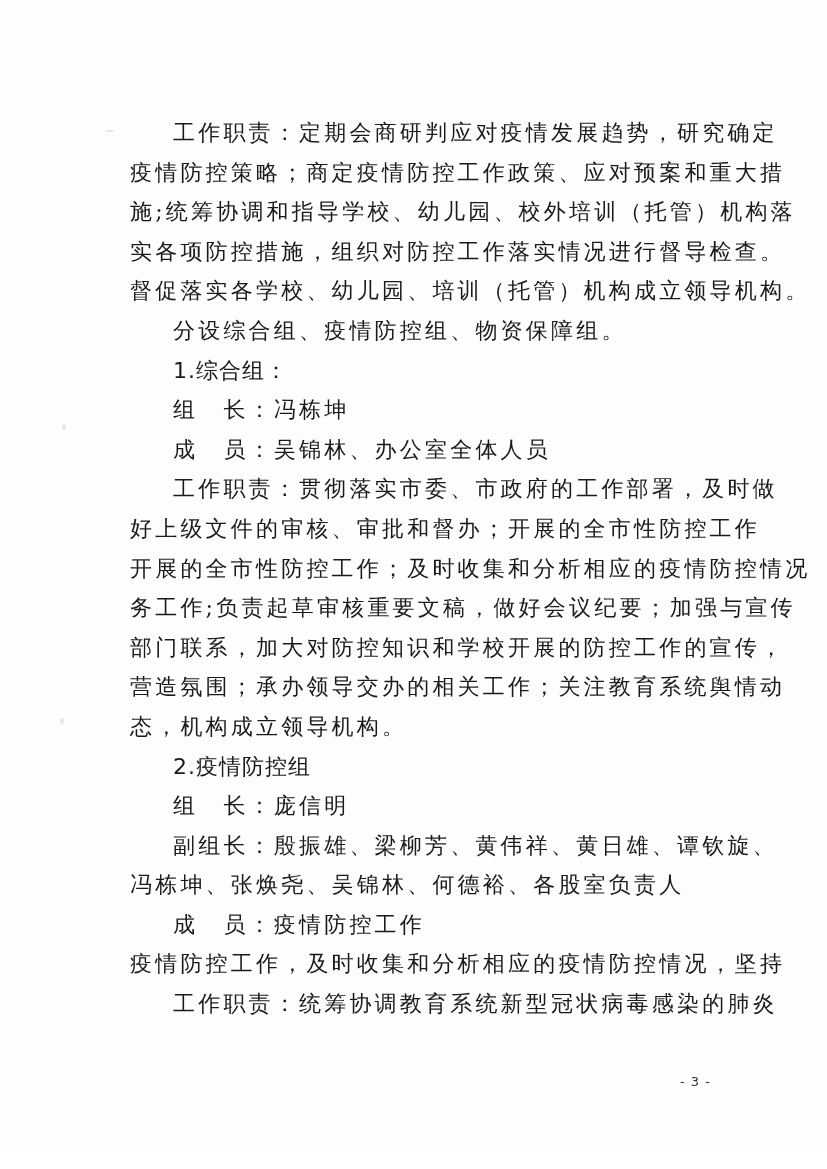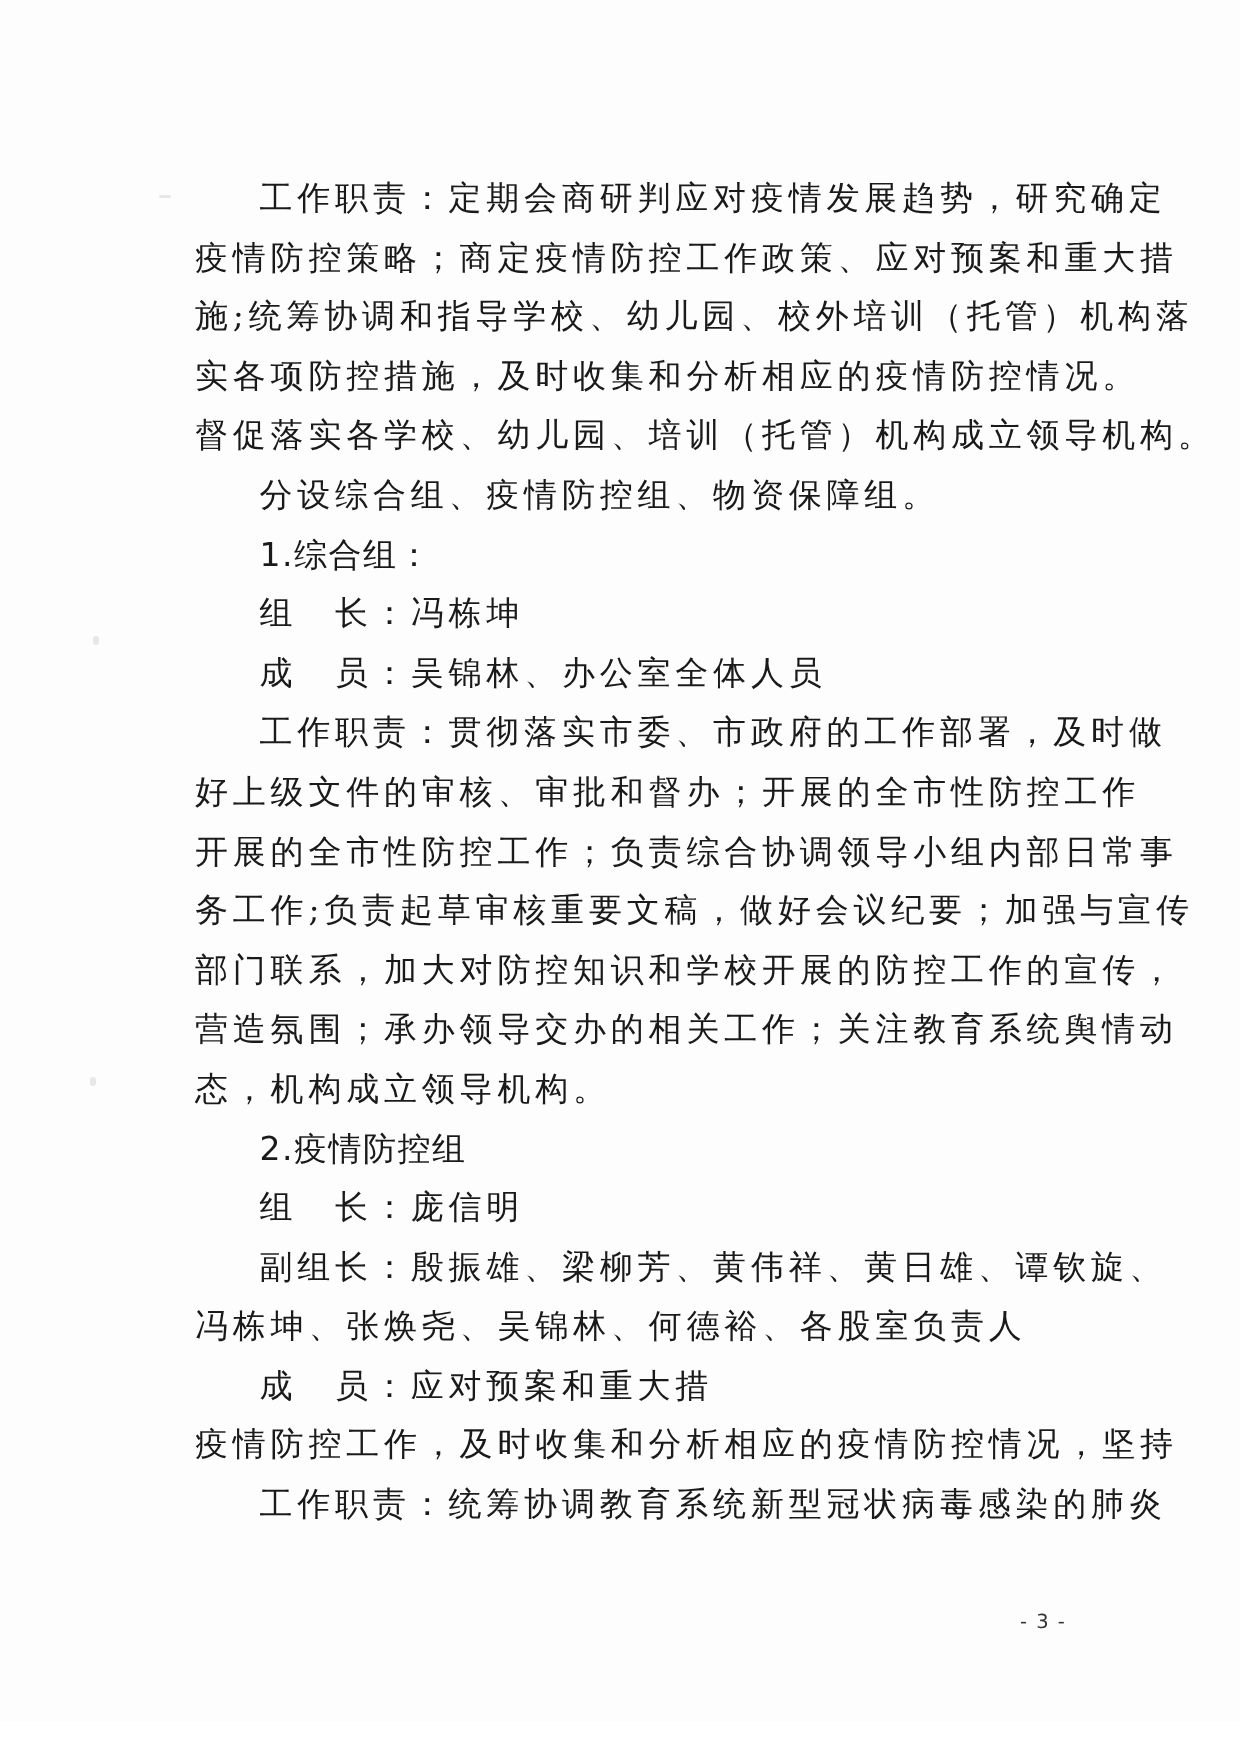--- a/index.html
+++ b/index.html
@@ -70,51 +70,51 @@
   <div class="speck" style="left:62px; top:424px;"></div>
   <div class="speck" style="left:60px; top:718px;"></div>
   <div class="speck" style="left:106px; top:130px; width:8px; height:2px;"></div>
 
   <div class="content">
 
     <div>
       <div class="line indent">工作职责：定期会商研判应对疫情发展趋势，研究确定</div>
       <div class="line">疫情防控策略；商定疫情防控工作政策、应对预案和重大措</div>
       <div class="line">施;统筹协调和指导学校、幼儿园、校外培训（托管）机构落</div>
-      <div class="line">实各项防控措施，及时收集和分析相应的疫情防控情况。</div>
+      <div class="line">实各项防控措施，组织对防控工作落实情况进行督导检查。</div>
       <div class="line">督促落实各学校、幼儿园、培训（托管）机构成立领导机构。</div>
     </div>
 
     <div class="line indent last">分设综合组、疫情防控组、物资保障组。</div>
 
     <div class="line indent last heading">1.综合组：</div>
 
     <div class="line indent last">组　长：冯栋坤</div>
     <div class="line indent last">成　员：吴锦林、办公室全体人员</div>
 
     <div>
       <div class="line indent">工作职责：贯彻落实市委、市政府的工作部署，及时做</div>
       <div class="line">好上级文件的审核、审批和督办；开展的全市性防控工作</div>
-      <div class="line">开展的全市性防控工作；负责综合协调领导小组内部日常事</div>
+      <div class="line">开展的全市性防控工作；及时收集和分析相应的疫情防控情况</div>
       <div class="line">务工作;负责起草审核重要文稿，做好会议纪要；加强与宣传</div>
       <div class="line">部门联系，加大对防控知识和学校开展的防控工作的宣传，</div>
       <div class="line">营造氛围；承办领导交办的相关工作；关注教育系统舆情动</div>
       <div class="line last">态，机构成立领导机构。</div>
     </div>
 
     <div class="line indent last heading">2.疫情防控组</div>
 
     <div class="line indent last">组　长：庞信明</div>
 
     <div>
       <div class="line indent">副组长：殷振雄、梁柳芳、黄伟祥、黄日雄、谭钦旋、</div>
       <div class="line last">冯栋坤、张焕尧、吴锦林、何德裕、各股室负责人</div>
     </div>
 
-    <div class="line indent last">成　员：应对预案和重大措</div>
+    <div class="line indent last">成　员：疫情防控工作</div>
 
     <div>
       <div class="line">疫情防控工作，及时收集和分析相应的疫情防控情况，坚持</div>
       <div class="line indent">工作职责：统筹协调教育系统新型冠状病毒感染的肺炎</div>
     </div>
   </div>
 
   <div class="page-number">- 3 -</div>
 </div>
 

